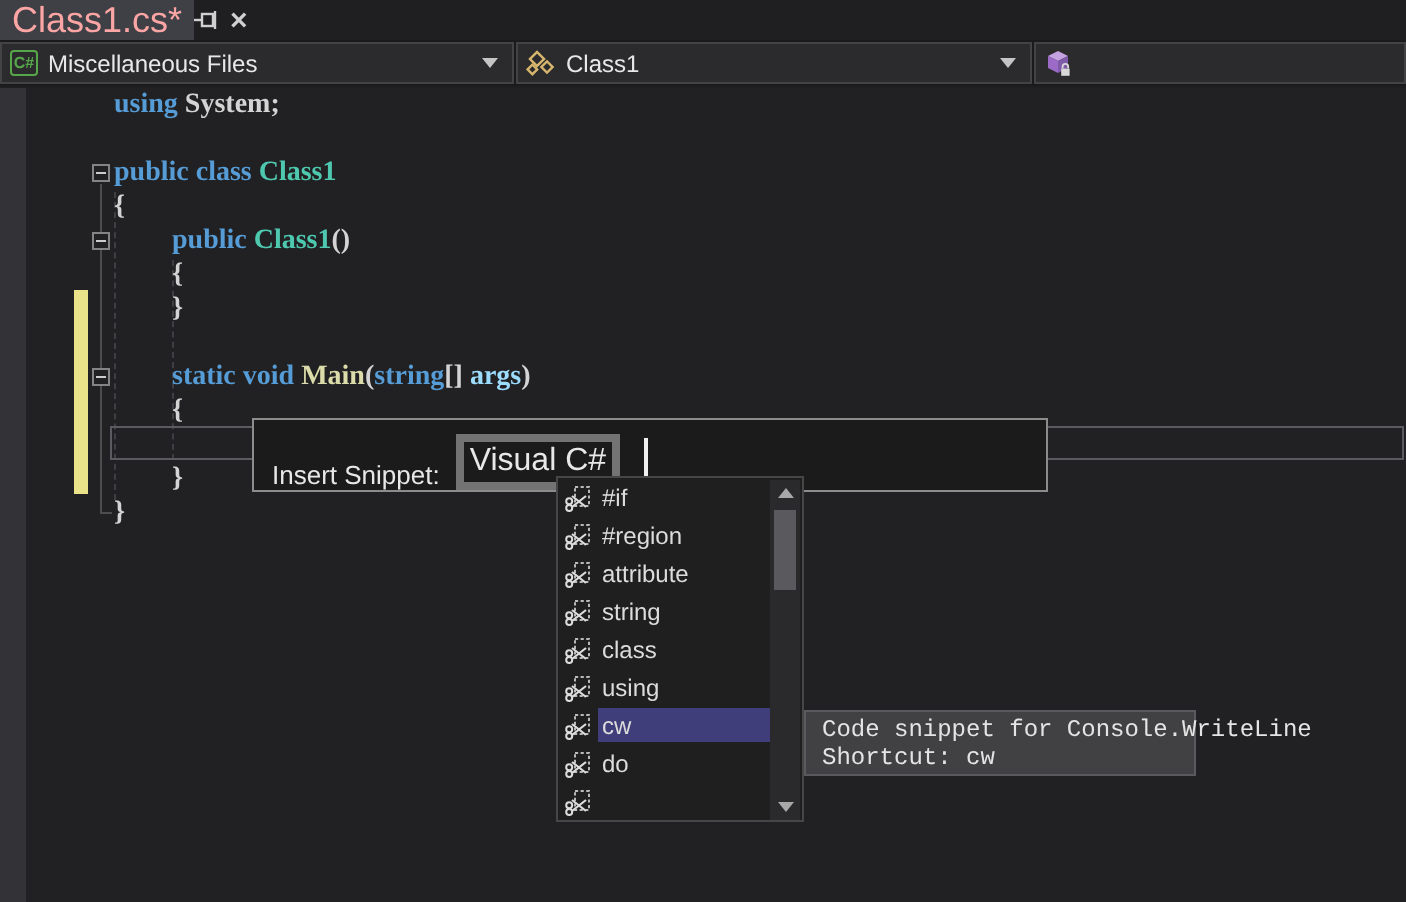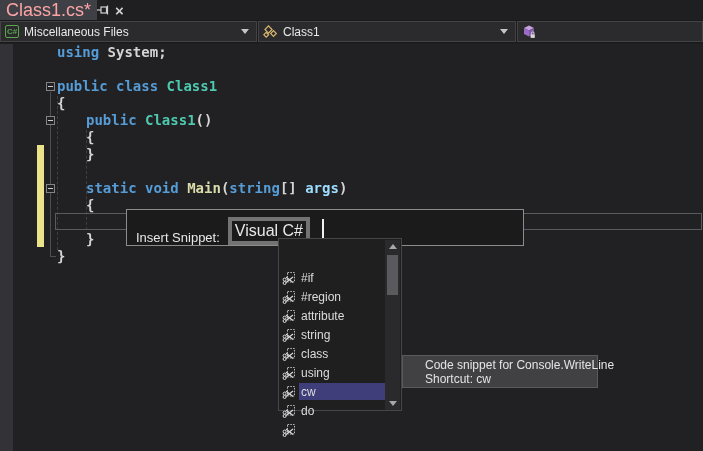--- a/index.html
+++ b/index.html
@@ -32,53 +32,53 @@
   .fold-tick{position:absolute;left:50px;top:212px;width:6px;height:1px;background:#4d4d4d;}
   .guide{position:absolute;width:1px;border-left:1px dashed #3f3f43;}
   .g1{left:57px;top:52px;height:154px;}
   .g2{left:86px;top:86px;height:100px;}
   .fold-box{position:absolute;left:46px;width:9px;height:9px;border:1px solid #848484;background:#212123;
             box-sizing:border-box;display:flex;align-items:center;justify-content:center;cursor:pointer;}
   .fold-box::before{content:"";width:5px;height:1px;background:#cccccc;display:block;}
 
   .code{position:absolute;left:57px;top:0;font-family:"DejaVu Sans Mono","Liberation Mono",monospace;
         font-size:14px;font-weight:bold;line-height:17px;white-space:pre;}
-  .code-line{height:17px;}
+  .code-line{height:17px;font-family:Liberation Serif, serif;}
 
   
   .current-line-box{position:absolute;left:55px;top:169px;width:647px;height:17px;
                     border:1px solid #5a5a60;box-sizing:border-box;z-index:2;}
 
   
   .snippet-popup{position:absolute;left:126px;top:165px;width:398px;height:37px;background:#1b1b1c;
                  border:1px solid #8c8c8c;box-sizing:border-box;display:flex;align-items:flex-end;
                  padding-left:9px;z-index:3;}
   .snippet-popup .plabel{color:#e8e8e8;font-size:13px;margin-right:8px;}
   .scope-box{border:4px solid #737373;height:28px;min-width:55px;display:flex;align-items:center;
              justify-content:center;color:#e8e8e8;font-size:16px;padding:0 3px;box-sizing:border-box;}
   .caret{width:2px;height:26px;background:#f0f0f0;margin-left:12px;}
 
   
   .snippet-list{position:absolute;left:278px;top:194px;width:124px;height:173px;background:#1f1f20;
                 border:1px solid #464649;box-sizing:border-box;z-index:4;}
-  .list-items{position:absolute;left:0;top:0;width:107px;margin-top:29px;}
+  .list-items{position:absolute;left:0;top:0;width:107px;}
   .list-item{height:19px;display:flex;align-items:center;cursor:pointer;}
   .item-icon{width:20px;display:flex;justify-content:center;flex:none;}
   .item-label-wrap{flex:1;height:17px;display:flex;align-items:center;padding-left:2px;}
   .list-item.selected .item-label-wrap{background:#403e7a;}
   .item-label{color:#dcdcdc;font-size:12px;white-space:nowrap;}
   .vscroll{position:absolute;right:1px;top:1px;width:15px;height:170px;background:#2a2a2c;}
   .sb-arrow{position:absolute;left:0;width:15px;height:13px;display:flex;align-items:center;justify-content:center;cursor:pointer;}
   .tri-up{width:0;height:0;border-left:4px solid transparent;border-right:4px solid transparent;border-bottom:5px solid #a8a8a8;}
   .tri-down{width:0;height:0;border-left:4px solid transparent;border-right:4px solid transparent;border-top:5px solid #a8a8a8;}
   .sb-thumb{position:absolute;left:2px;top:15px;width:11px;height:40px;background:#5a5a5e;cursor:pointer;}
 
   
   .tooltip{position:absolute;left:402px;top:311px;width:196px;height:33px;background:#414144;
-           border:1px solid #5a5a5e;box-sizing:border-box;z-index:5;padding:2px 22px;}
+           border:1px solid #5a5a5e;box-sizing:border-box;z-index:5;padding:2px 8px;font-family:Liberation Mono, monospace;}
   .tooltip div{color:#e4e4e4;font-size:12px;line-height:14px;white-space:nowrap;}
 </style>
 </head>
 <body>
 
 <div class="app">
 
   <div class="tabbar">
     <div class="tab">
       <span class="tab-title">Class1.cs*</span>

